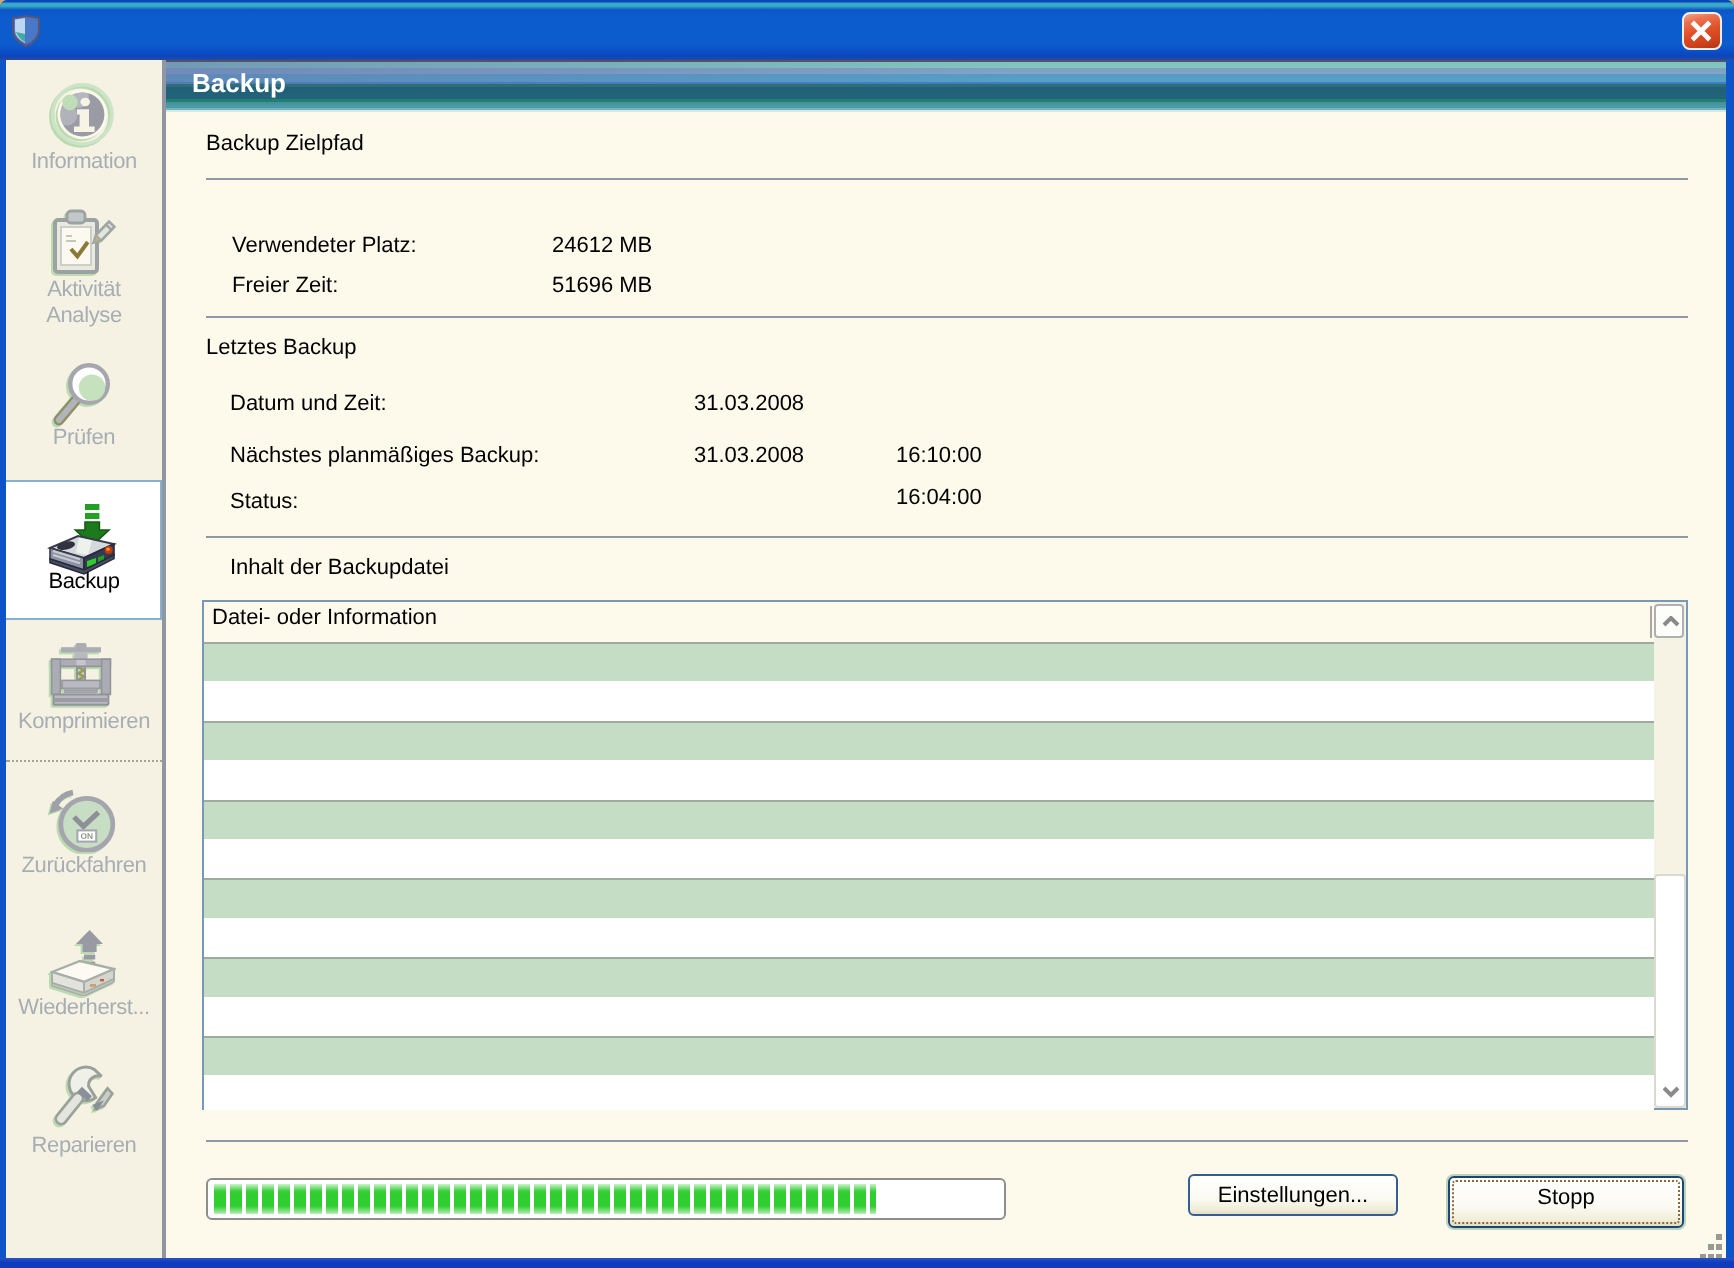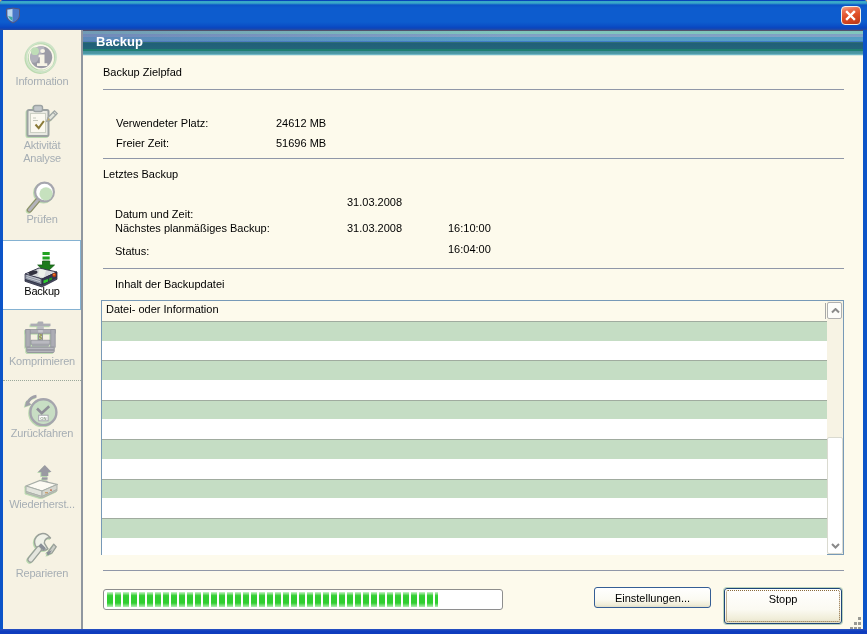--- a/index.html
+++ b/index.html
@@ -49,22 +49,22 @@
 #sbthumb{position:absolute;left:0px;top:136px;width:16px;height:117px;background:#FFFFFF;border:1px solid #DADAD0;box-sizing:border-box;border-radius:2px;}
 .chev{position:absolute;left:3px;}
 #progress{position:absolute;left:20px;top:559px;width:400px;height:21px;border:1px solid #8E8E8E;border-radius:3px;background:#fff;box-sizing:border-box;}
 #progfill{position:absolute;left:3px;top:2px;width:331px;height:15px;
  background:
  linear-gradient(to bottom,rgba(255,255,255,0.75) 0px,rgba(255,255,255,0.05) 3.5px,rgba(255,255,255,0) 5px,rgba(255,255,255,0) 11px,rgba(255,255,255,0.55) 14.5px,rgba(255,255,255,0.75) 15px),
  repeating-linear-gradient(to right,#30CE30 0px,#30CE30 6px,#FFFFFF 6px,#FFFFFF 8px);}
 .btn{position:absolute;box-sizing:border-box;border:1px solid #355E95;border-radius:3px;
  background:linear-gradient(to bottom,#FFFFFF 0%,#FBFAF2 60%,#F0EDD8 88%,#E2DEC8 100%);
  text-align:center;font-size:11px;color:#000;}
-#btn1{left:511px;top:557px;width:117px;height:21px;padding-top:4px;}
-#btn2{left:641px;top:558px;width:118px;height:36px;border:1px solid #1D4678;box-shadow:0 0 0 1px #BCD4BC;}
+#btn1{left:511px;top:557px;width:105px;height:21px;padding-top:4px;}
+#btn2{left:641px;top:558px;width:118px;height:26px;border:1px solid #1D4678;box-shadow:0 0 0 1px #BCD4BC;}
 #btn2 .inner{position:absolute;left:1px;top:1px;right:1px;bottom:1px;border:1px dotted #8A6A3A;border-radius:2px;padding-top:2px;}
 #grip{position:absolute;left:848px;top:615px;width:16px;height:16px;}
 #grip div{position:absolute;width:2.5px;height:2.5px;background:#9A9A94;}
 </style>
 </head>
 <body>
 <div id="win">
  <div id="titlebar">
   <svg id="shield" width="16" height="17" viewBox="0 0 16 17">
     <path d="M1.5 2 L8 1 L14.5 2 L14.5 8 Q14.5 13 8 16 Q1.5 13 1.5 8 Z" fill="#4A78C8" stroke="#55557A" stroke-width="1"></path>
@@ -198,21 +198,21 @@
 
   <div class="lbl" style="left:20px;top:36px;">Backup Zielpfad</div>
   <div class="hr" style="left:20px;top:58.5px;width:741px;"></div>
   <div class="lbl" style="left:33px;top:87px;">Verwendeter Platz:</div>
   <div class="lbl" style="left:193px;top:87px;">24612 MB</div>
   <div class="lbl" style="left:33px;top:107px;">Freier Zeit:</div>
   <div class="lbl" style="left:193px;top:107px;">51696 MB</div>
   <div class="hr" style="left:20px;top:127.5px;width:741px;"></div>
 
   <div class="lbl" style="left:20px;top:137.5px;">Letztes Backup</div>
-  <div class="lbl" style="left:32px;top:165.5px;margin-top:12px;">Datum und Zeit:</div>
+  <div class="lbl" style="left:32px;top:165.5px;">Datum und Zeit:</div>
   <div class="lbl" style="left:264px;top:165.5px;">31.03.2008</div>
   <div class="lbl" style="left:365px;top:165.5px;margin-top:47px;">16:04:00</div>
   <div class="lbl" style="left:32px;top:191.5px;">Nächstes planmäßiges Backup:</div>
   <div class="lbl" style="left:264px;top:191.5px;">31.03.2008</div>
   <div class="lbl" style="left:365px;top:191.5px;">16:10:00</div>
   <div class="lbl" style="left:32px;top:214.5px;">Status:</div>
   <div class="hr" style="left:20px;top:237.5px;width:741px;"></div>
 
   <div class="lbl" style="left:32px;top:248px;">Inhalt der Backupdatei</div>
 

